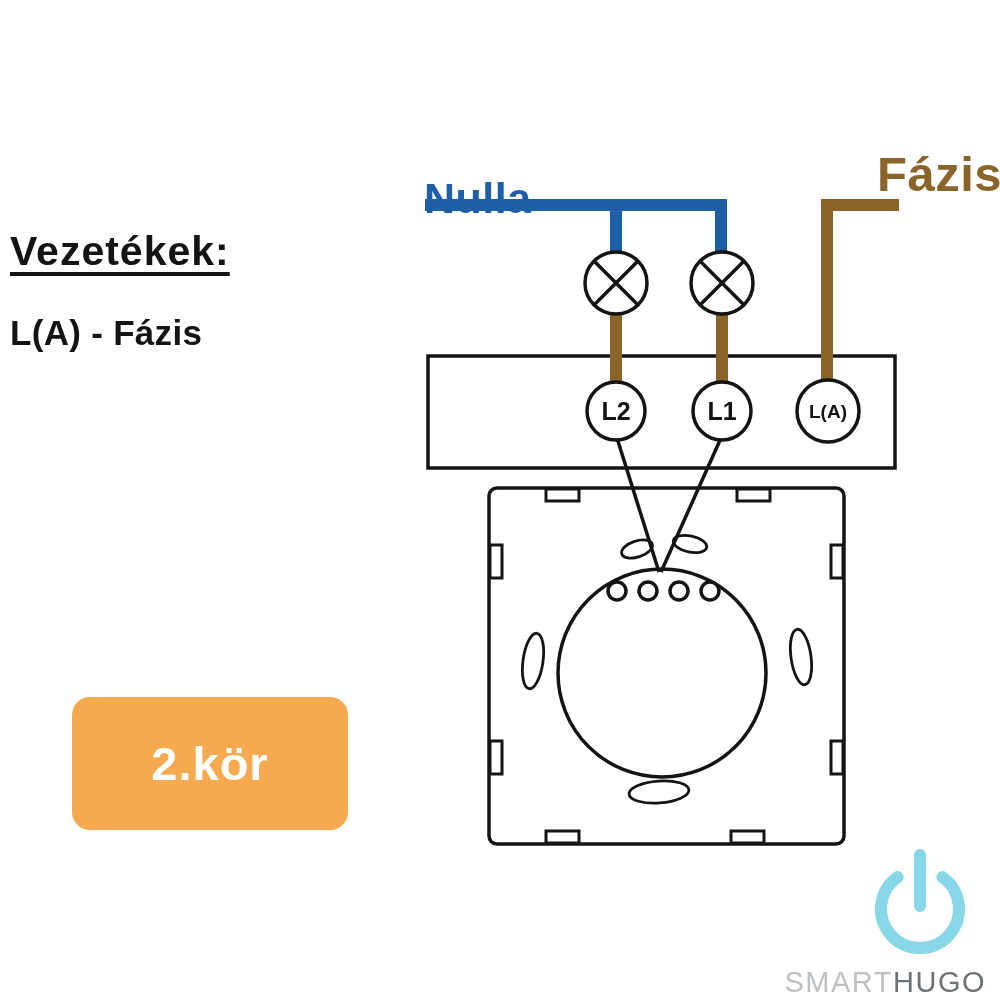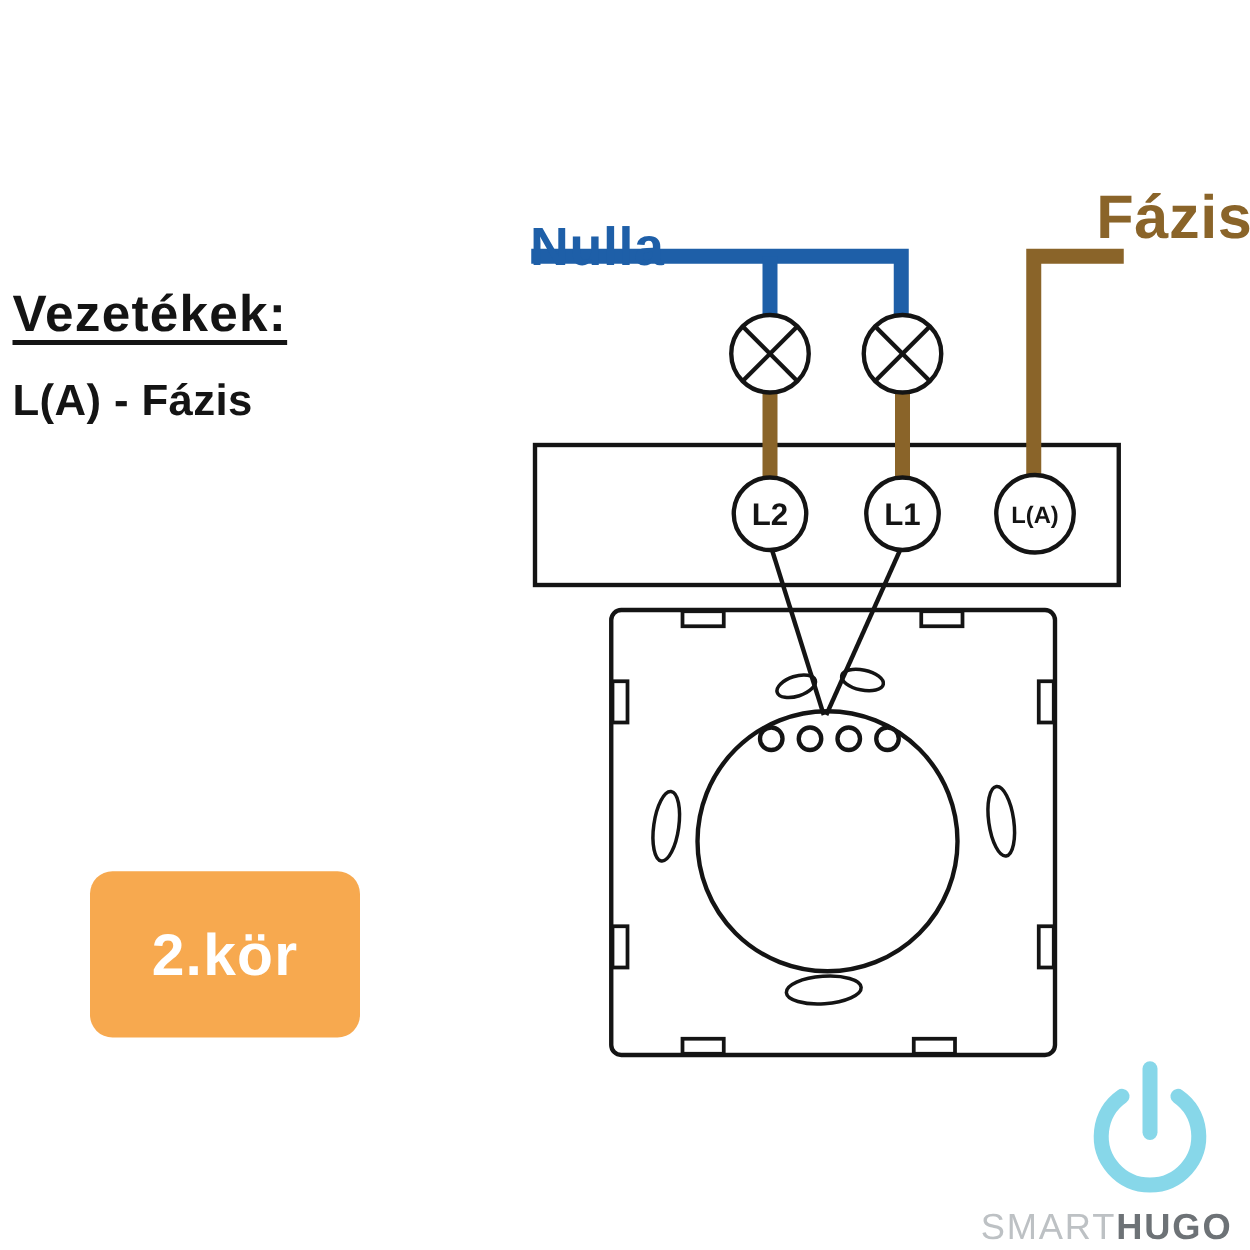--- a/index.html
+++ b/index.html
@@ -15,28 +15,28 @@
   body{
     width:1000px;height:1000px;position:relative;overflow:hidden;
     background:#fff;color:var(--ink);
     font-family:"Liberation Sans","DejaVu Sans",sans-serif;
   }
   .diagram-svg{position:absolute;left:0;top:0;}
   .label-nulla{position:absolute;left:424px;top:146px;font-size:43px;font-weight:700;color:var(--blue);letter-spacing:.5px;margin-top:28px;}
   .label-fazis{position:absolute;left:877px;top:146px;font-size:49px;font-weight:700;color:var(--brown);letter-spacing:.5px;}
   .legend{position:absolute;left:10px;top:228px;}
   .legend-title{font-size:41px;font-weight:700;letter-spacing:1px;text-decoration:underline;text-decoration-thickness:4px;text-underline-offset:7px;}
-  .legend-items{margin-top:20px;}
+  .legend-items{margin-top:32px;}
   .legend-item{font-size:35px;font-weight:700;line-height:52px;letter-spacing:.3px;}
-  .badge{position:absolute;left:72px;top:697px;width:216px;height:133px;background:var(--orange);
+  .badge{position:absolute;left:72px;top:697px;width:276px;height:133px;background:var(--orange);
          border-radius:18px;display:flex;align-items:center;justify-content:center;}
   .badge-label{color:#fff;font-size:47px;font-weight:700;letter-spacing:1px;}
   .logo-text{position:absolute;right:14px;top:967px;font-size:29px;letter-spacing:1.5px;line-height:30px;white-space:nowrap;}
   .logo-smart{color:var(--smart);}
-  .logo-hugo{color:var(--hugo);font-weight:bold;}
+  .logo-hugo{color:var(--hugo);}
   .outline{fill:#fff;stroke:var(--ink);}
   .thin{fill:#fff;stroke:var(--ink);}
   .xline{stroke:var(--ink);}
   .term-text{font-weight:700;fill:var(--ink);text-anchor:middle;font-family:"Liberation Sans",sans-serif;}
 </style>
 </head>
 <body>
 
 <svg class="diagram-svg" width="1000" height="1000" viewBox="0 0 1000 1000">
 

